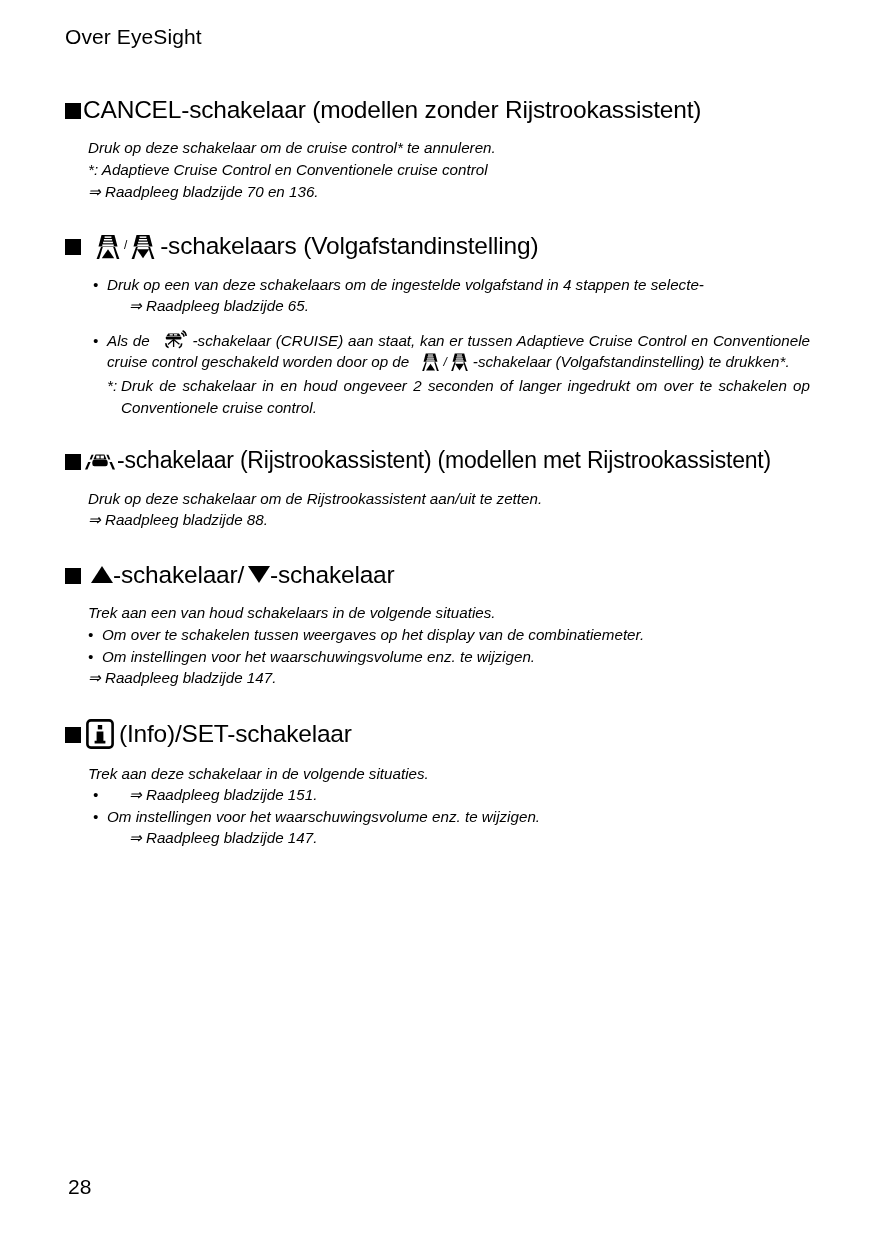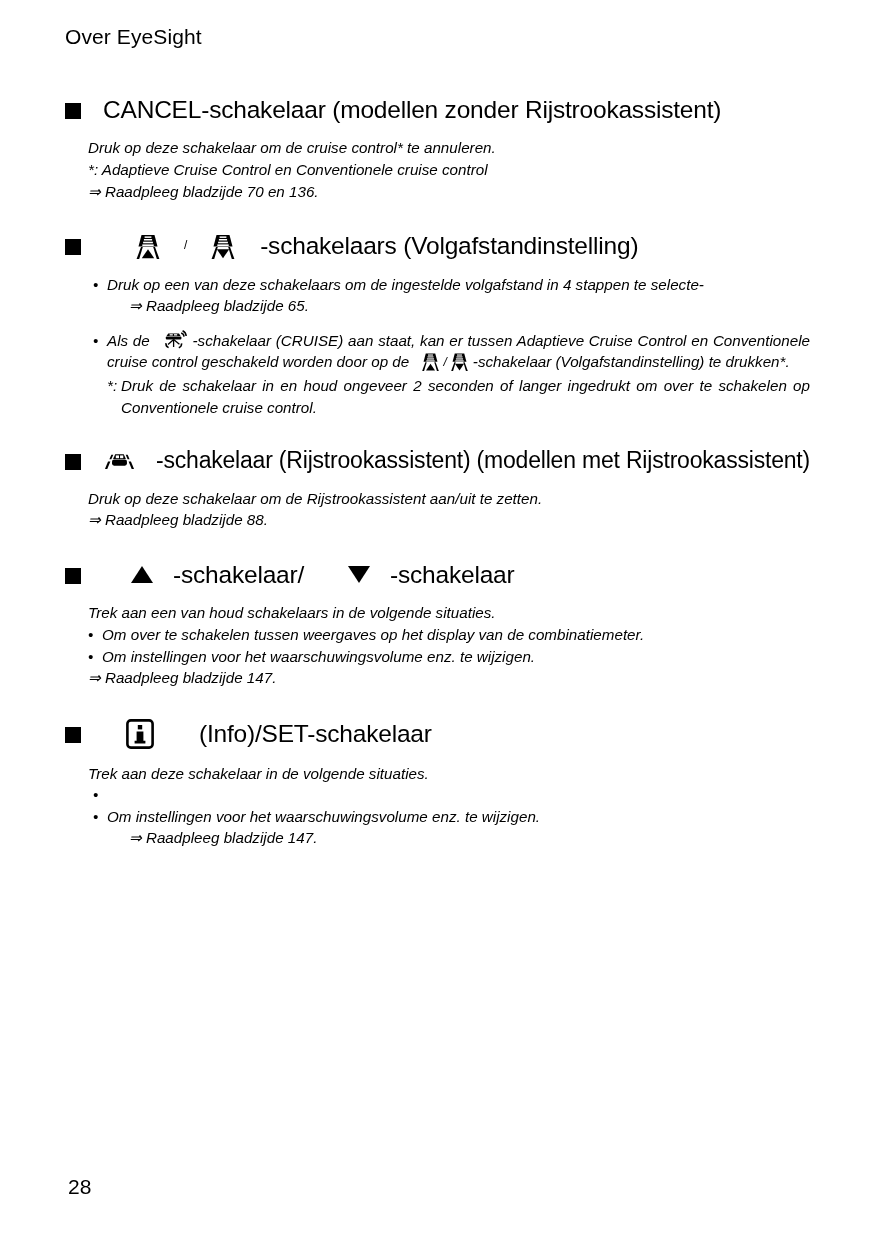--- a/index.html
+++ b/index.html
@@ -36,23 +36,22 @@
 
   
   .section { margin: 0 0 0 0; }
   .heading {
     display: flex;
     align-items: center;
     font-size: 24.5px;
     line-height: 1.12;
     white-space: nowrap;
     letter-spacing: -0.2px;
-    gap: 20px;
-  }
-  .heading-sm { font-size: 23px; justify-content: center; }
+  }
+  .heading-sm { font-size: 23px; }
   .sq {
     display: inline-block;
     width: 16px;
     height: 16px;
     background: #000;
     flex: 0 0 auto;
     margin-right: 2px;
     position: relative;
     top: 1px;
   }
@@ -328,20 +327,21 @@
         </span>
         <span style="display:inline-block;width:5px"></span>
         <span class="htext">(Info)/SET-schakelaar</span>
       </div>
       <div class="spacer-sm"></div>
       <div class="body">
         <p class="p indent-1">Trek aan deze schakelaar in de volgende situaties.</p>
         <div class="bullet-row">
           <span class="bullet-dot">•</span>
           <div class="bullet-body">
+            <p class="p sub-indent">⇒ Raadpleeg bladzijde 151.</p>
           </div>
         </div>
         <div class="bullet-row">
           <span class="bullet-dot">•</span>
           <div class="bullet-body">
             <p class="p">Om instellingen voor het waarschuwingsvolume enz. te wijzigen.</p>
             <p class="p sub-indent">⇒ Raadpleeg bladzijde 147.</p>
           </div>
         </div>
       </div>

